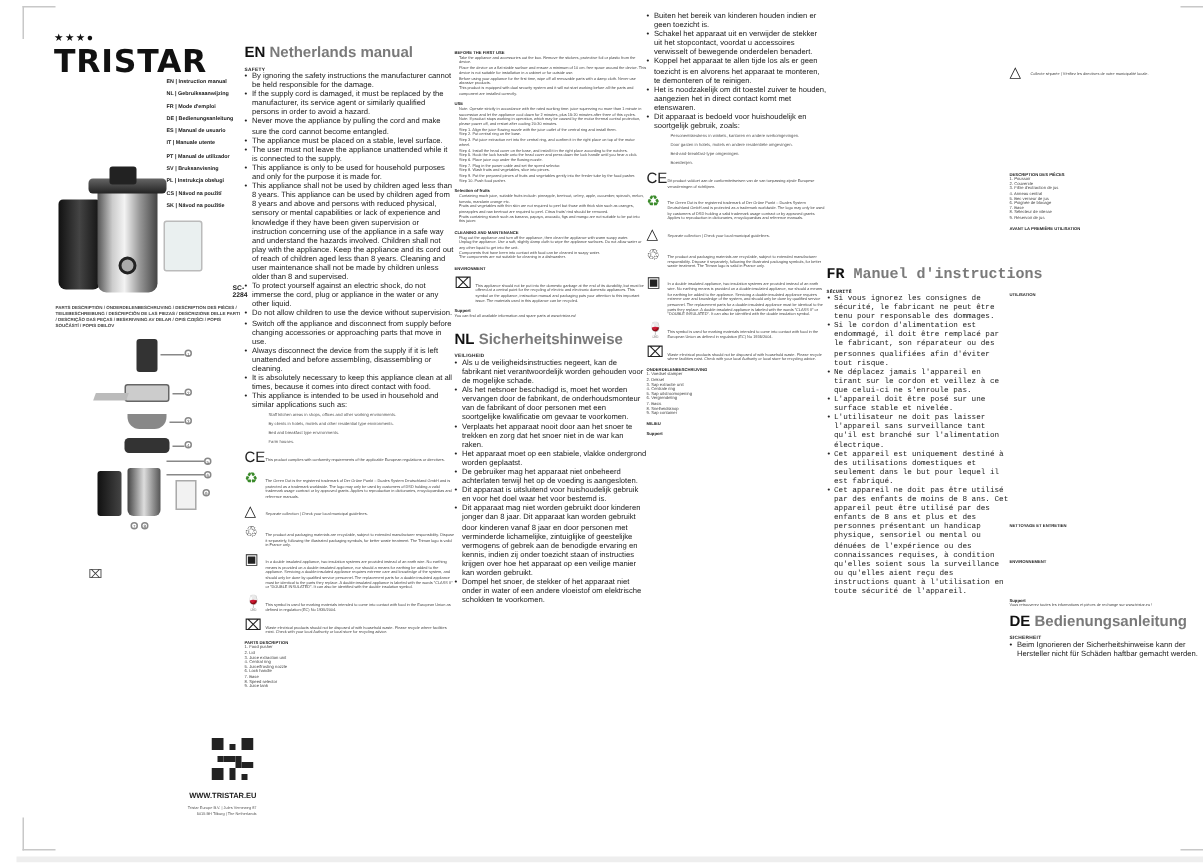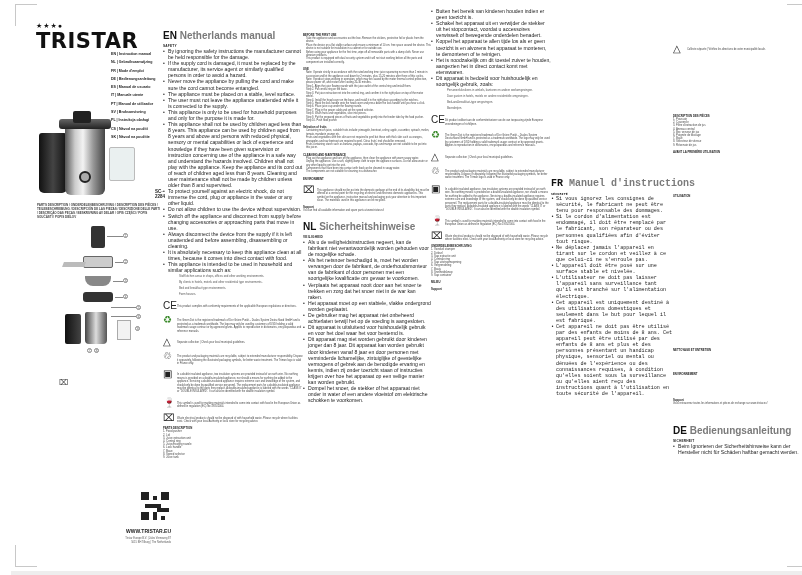--- a/index.html
+++ b/index.html
@@ -373,21 +373,21 @@
       <li>7. Base</li>
       <li>8. Sélecteur de vitesse</li>
       <li>9. Réservoir de jus</li>
     </ul>
     <div class="small-h">AVANT LA PREMIÈRE UTILISATION</div>
     <div class="small-h" style="margin-top:40px">UTILISATION</div>
     <div class="small-h" style="margin-top:150px">NETTOYAGE ET ENTRETIEN</div>
     <div class="small-h" style="margin-top:20px">ENVIRONNEMENT</div>
     <div class="small-h" style="margin-top:22px">Support</div>
     <div class="small">Vous retrouverez toutes les informations et pièces de rechange sur www.tristar.eu !</div>
-    <div class="h1" style="margin-top:20px"><b>DE</b> <span>Bedienungsanleitung</span></div>
+    <div class="h1" style="margin-top:4px"><b>DE</b> <span>Bedienungsanleitung</span></div>
     <div class="h2">SICHERHEIT</div>
     <ul class="big">
       <li>Beim Ignorieren der Sicherheitshinweise kann der Hersteller nicht für Schäden haftbar gemacht werden.</li>
     </ul>
   </div>
 
   <div class="bottom-rule"></div>
 </div>
 
 </body></html>

